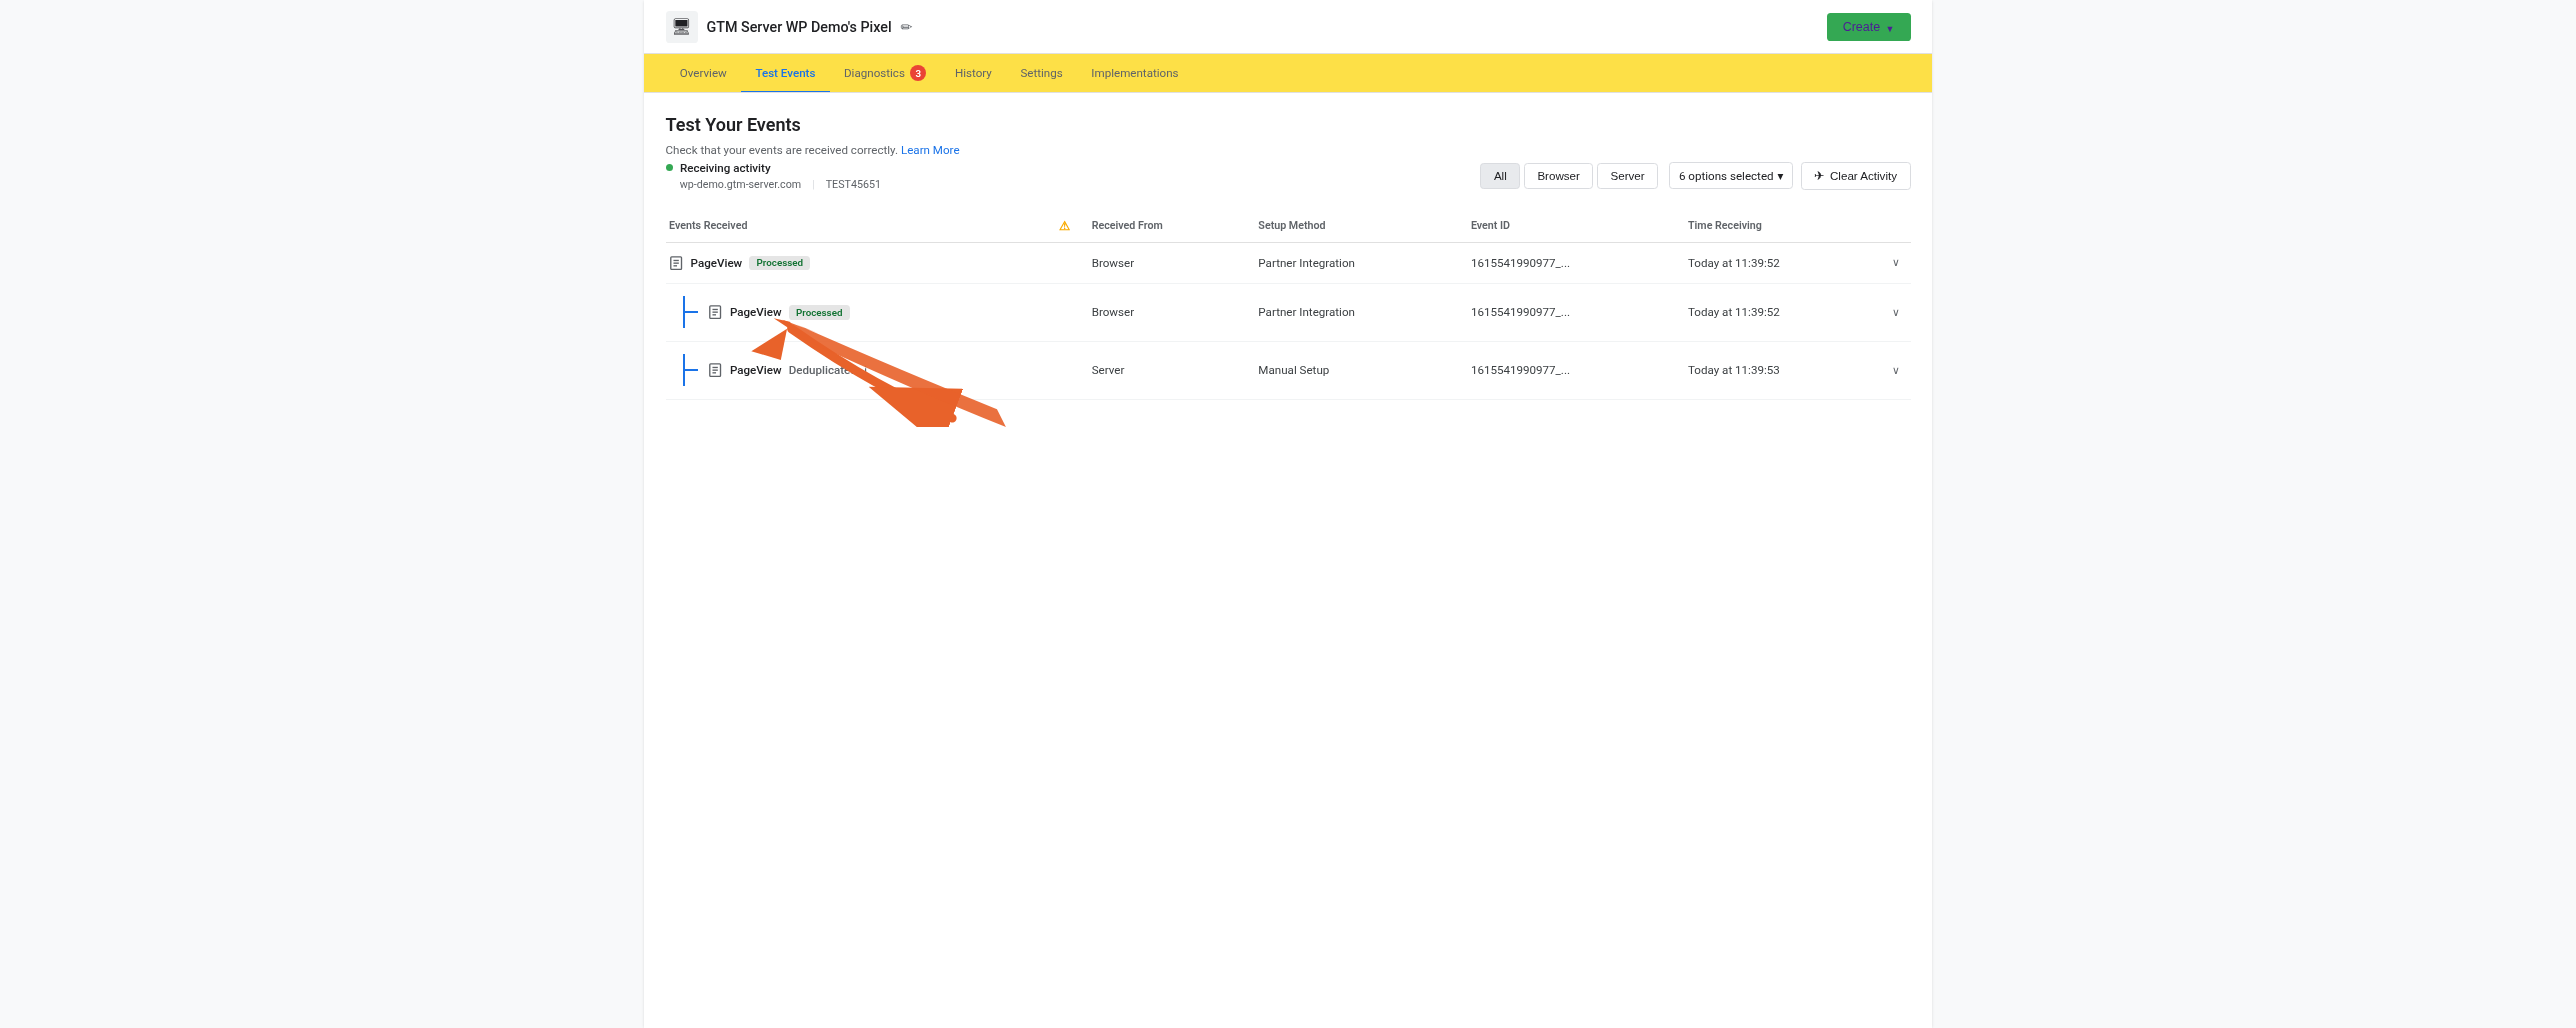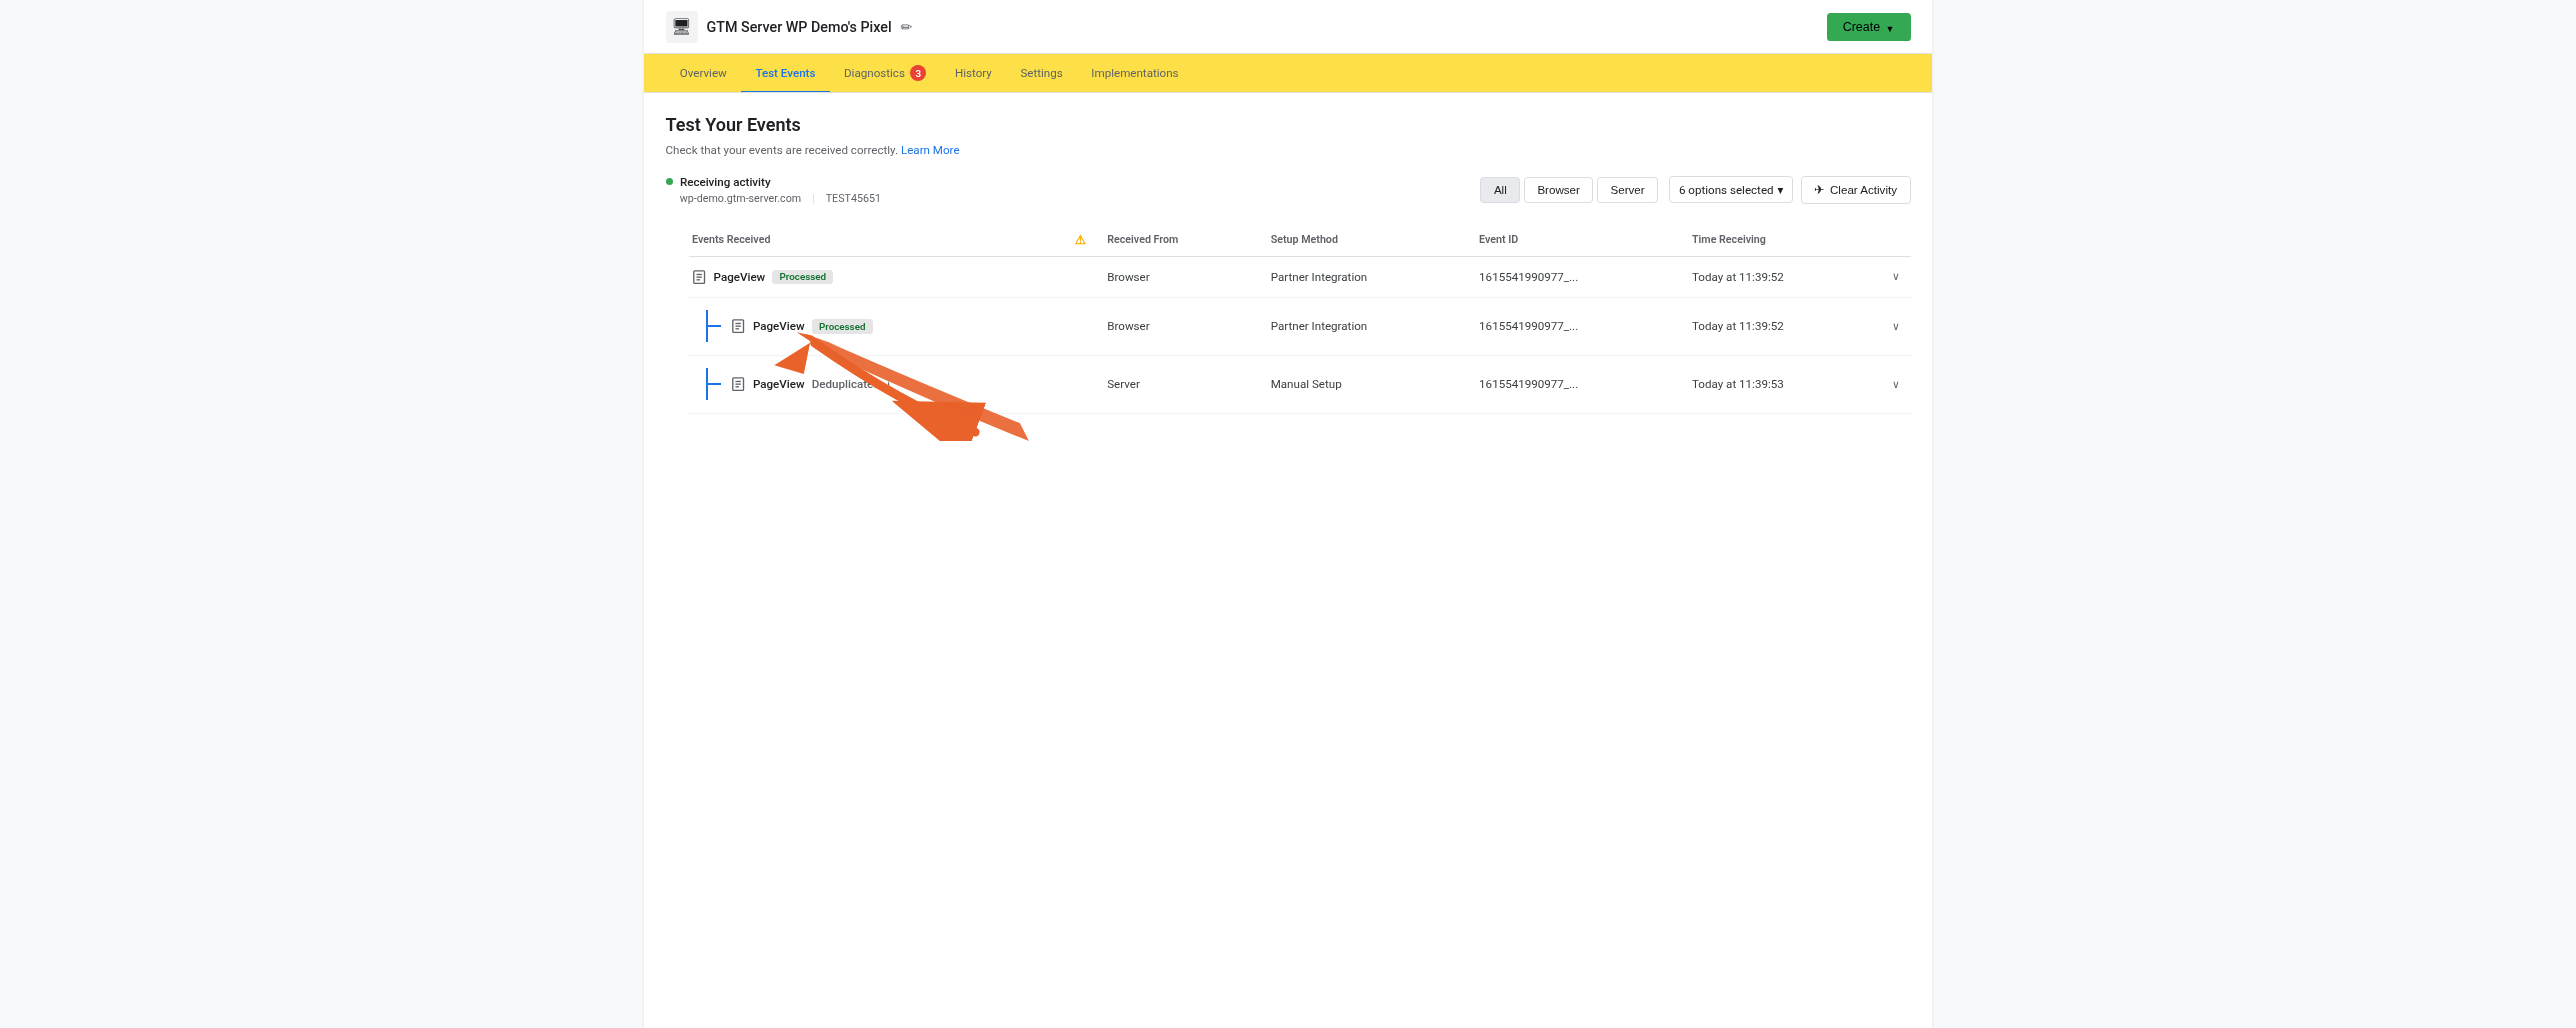--- a/index.html
+++ b/index.html
@@ -45,21 +45,21 @@
       font-weight: 500;
       color: #202124;
     }
     .edit-icon {
       font-size: 14.3px;
       color: #5f6368;
       cursor: pointer;
     }
     .create-button {
       background: #34a853;
-      color: #000000;
+      color: #4c1d95;
       border: none;
       border-radius: 3.6px;
       padding: 7.2px 16px;
       font-size: 12.5px;
       font-weight: 500;
       cursor: pointer;
       display: flex;
       align-items: flex-end;
       gap: 5.4px;
     }
@@ -109,21 +109,21 @@
     }
     .page-title {
       font-size: 18px;
       font-weight: 600;
       color: #202124;
       margin-bottom: 7.2px;
     }
     .page-subtitle {
       font-size: 11.6px;
       color: #5f6368;
-      margin-bottom: 18px;
+      margin-bottom: 4px;
     }
     .learn-more {
       color: #1a73e8;
       text-decoration: none;
     }
     
     .activity-bar {
       display: flex;
       align-items: center;
       justify-content: space-between;
@@ -272,21 +272,20 @@
       color: #5f6368;
       font-size: 10.7px;
       float: right;
     }
     
     .tree-row {
       position: relative;
     }
     .table-wrapper {
       position: relative;
-      margin-left: 23px;
     }
     
     .warning-icon {
       color: #f9ab00;
       font-size: 12.5px;
     }
   </style>
 </head>
 <body>
 

